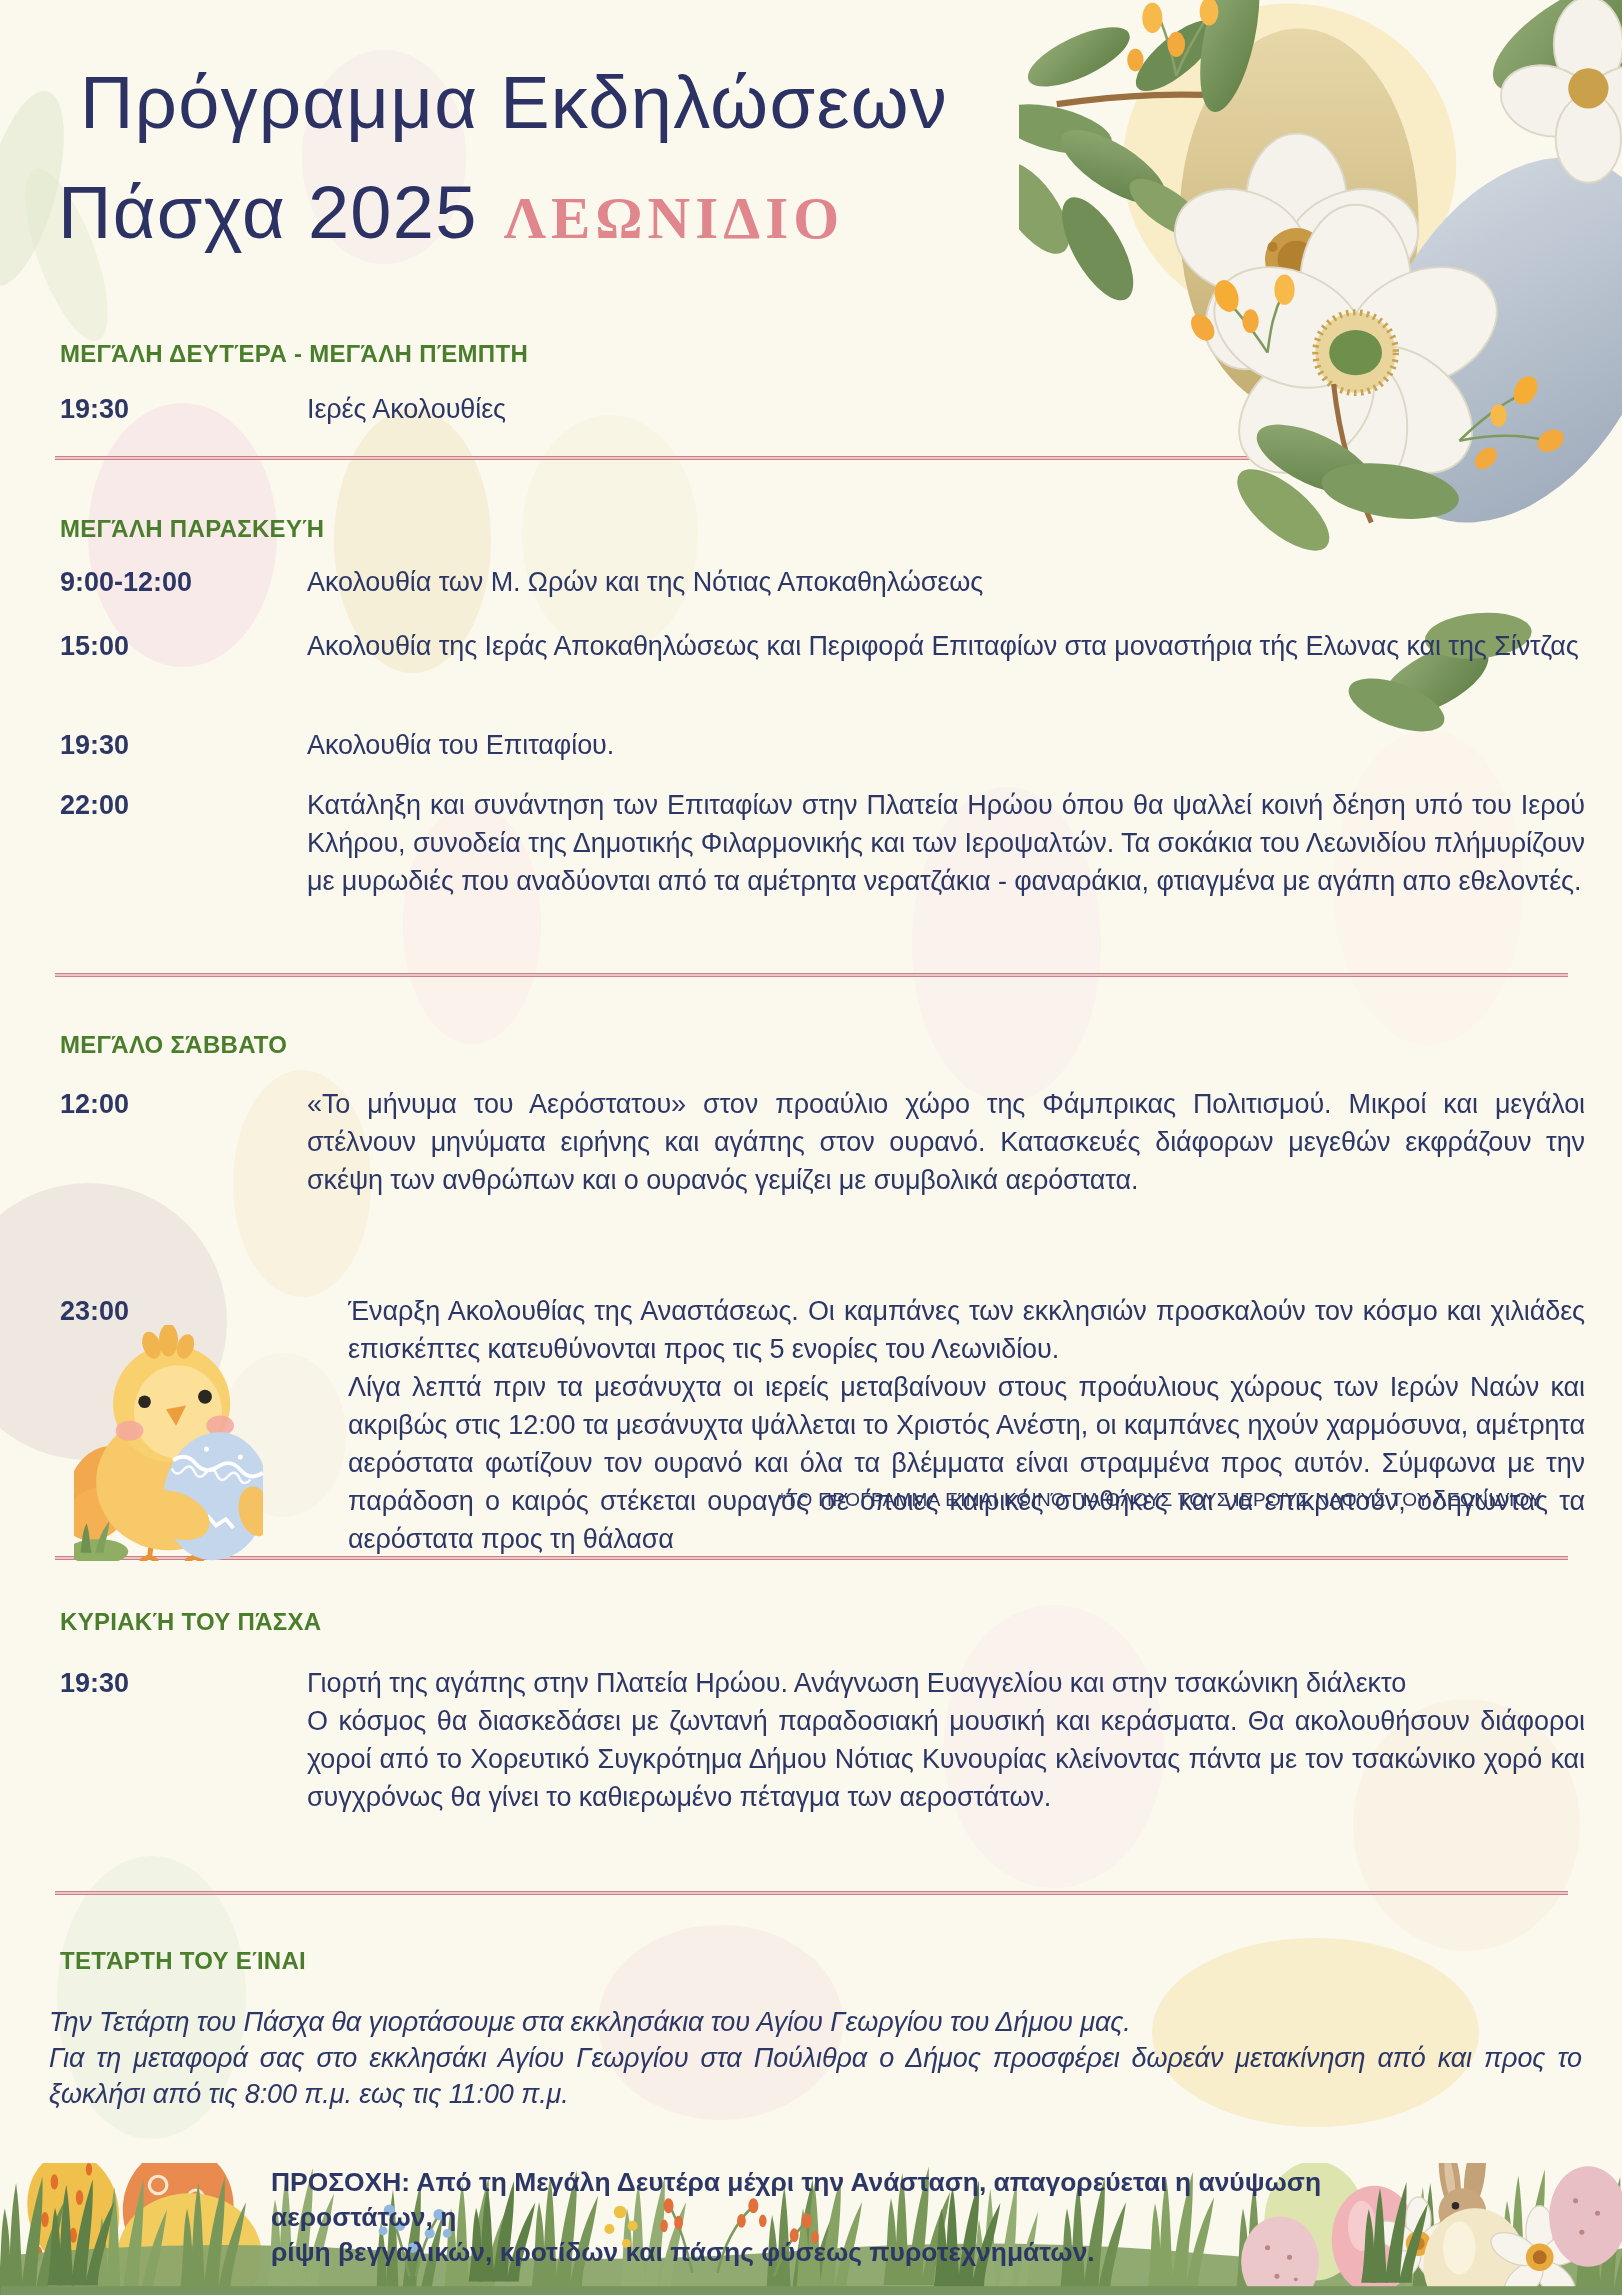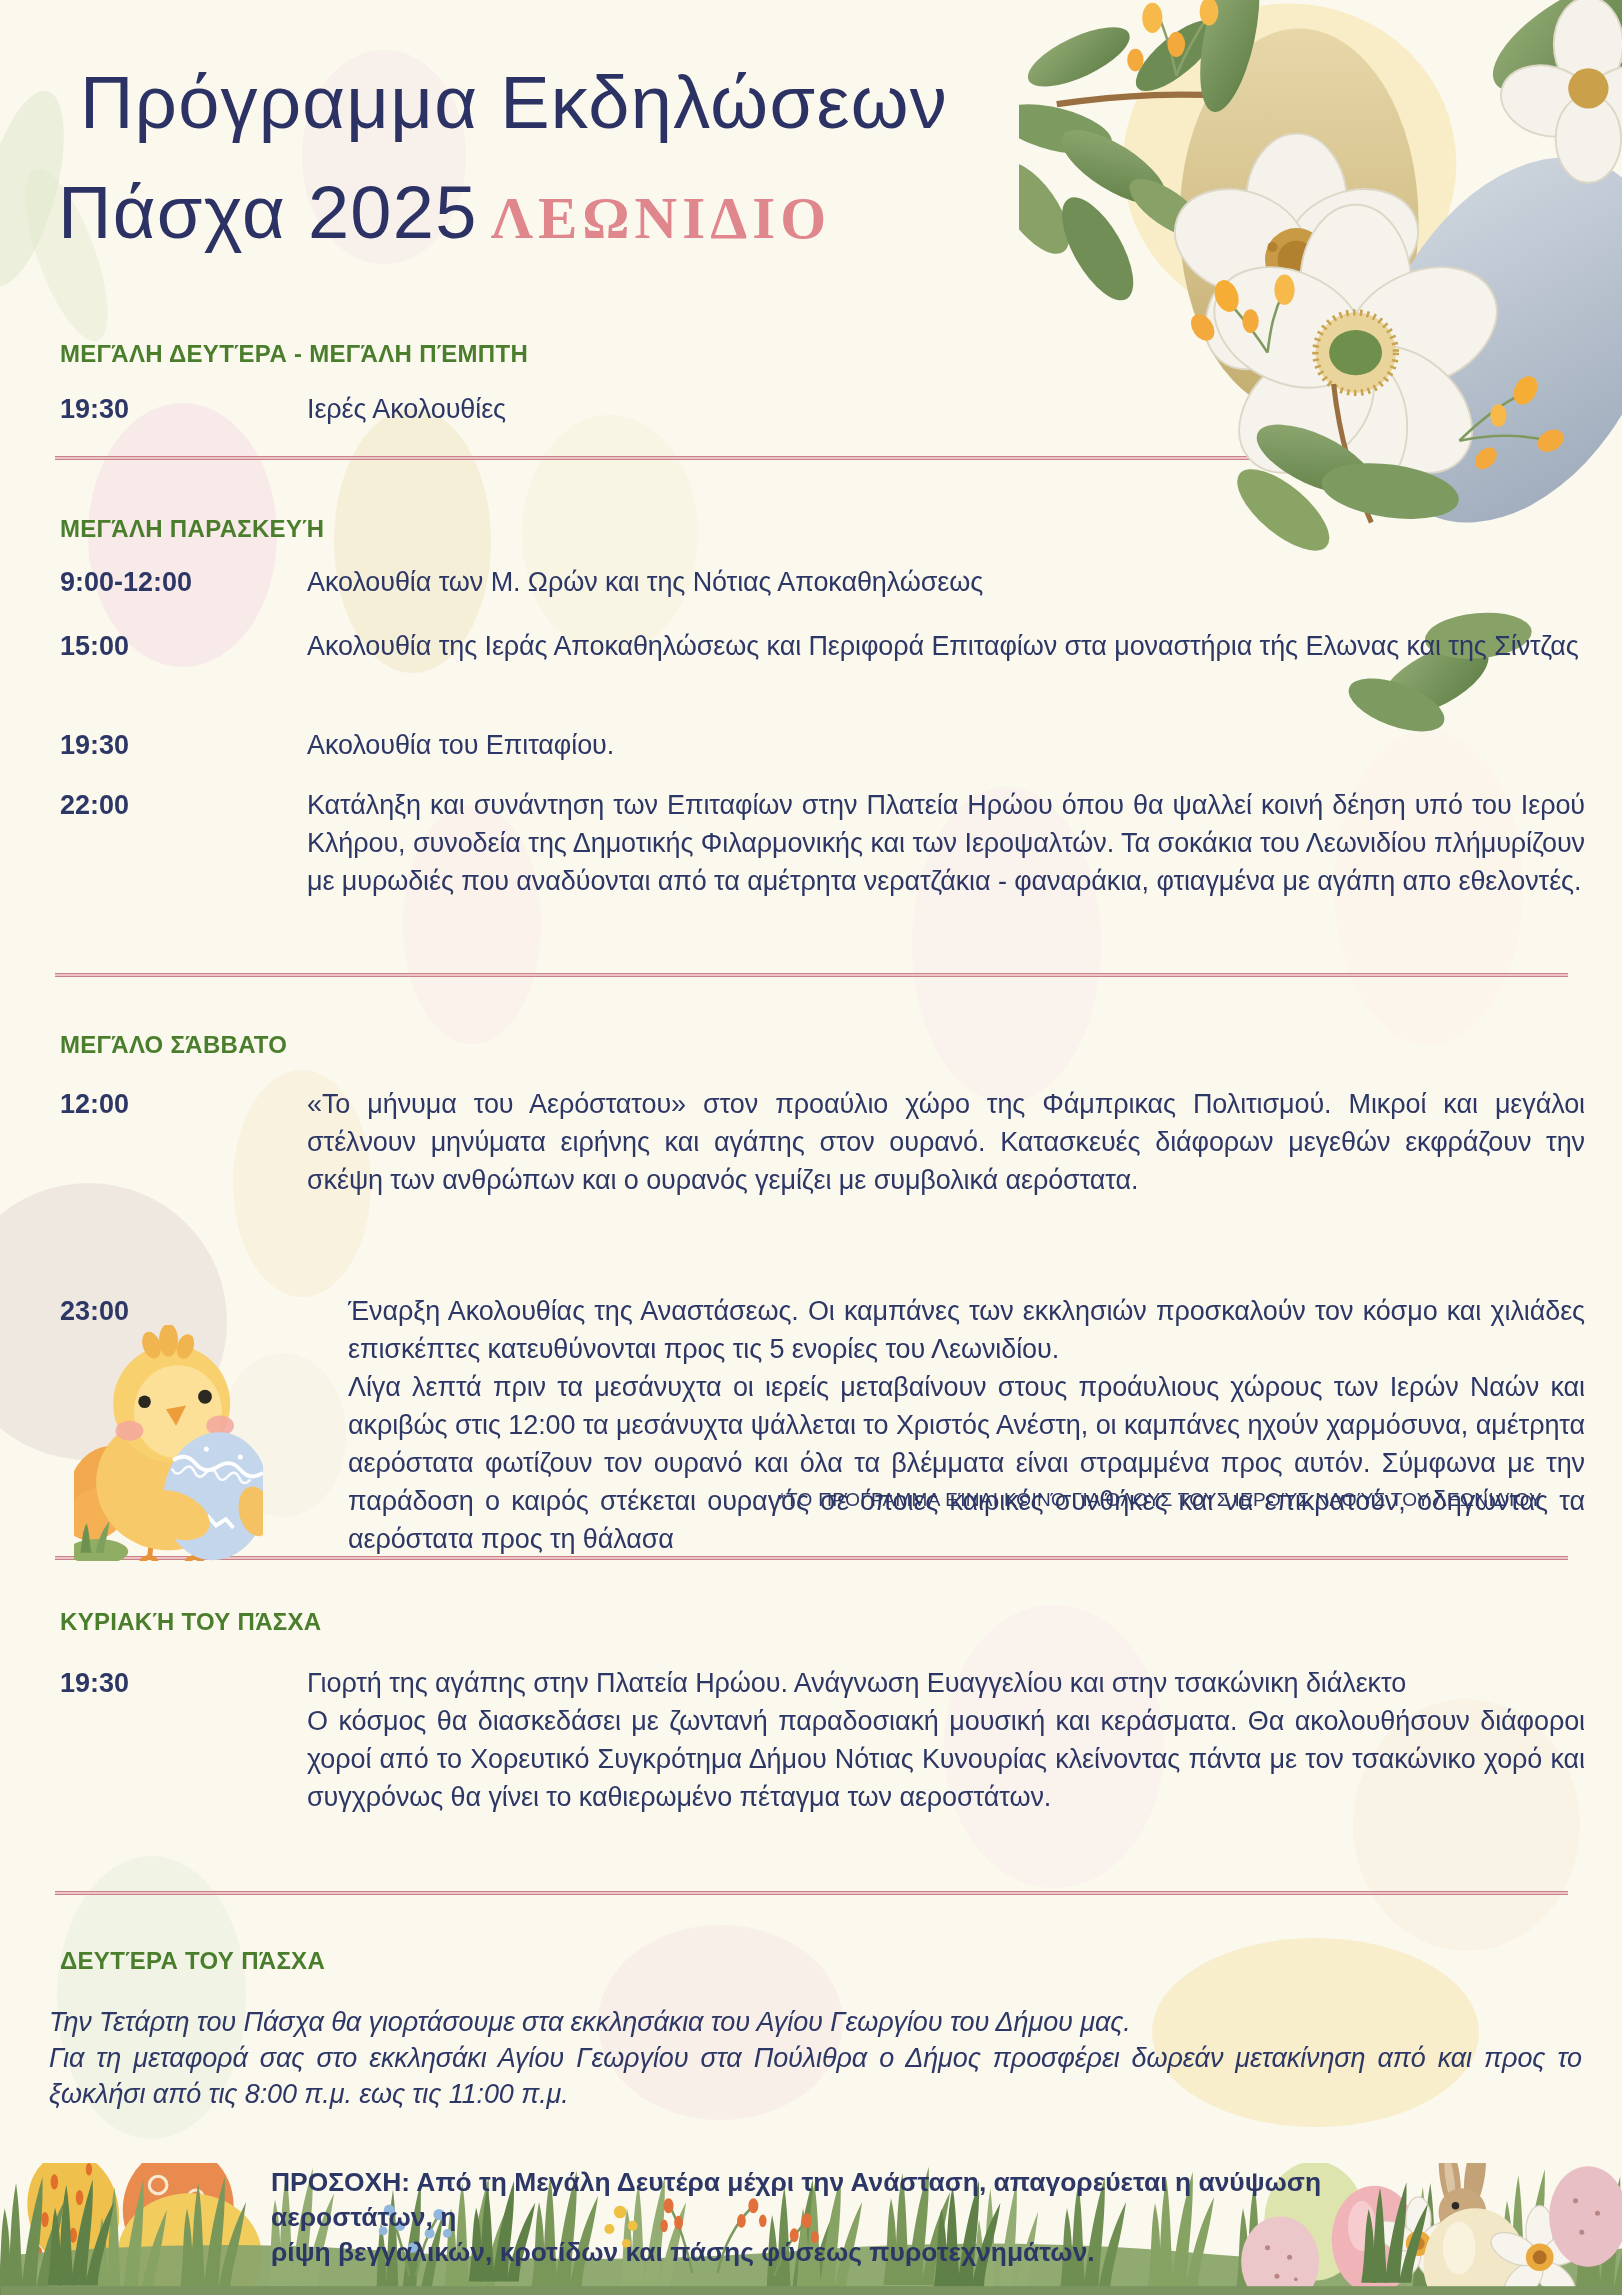--- a/index.html
+++ b/index.html
@@ -22,21 +22,21 @@
     margin-left:22px;
   }
   .title2{
     position:absolute; left:58px; top:172px; z-index:2;
     font-size:74px; line-height:1.1; font-weight:400; letter-spacing:1.3px;
     color:#2c3264; white-space:nowrap;
   }
   .town{
     font-family:"Liberation Serif", serif;
     font-size:59px; font-weight:700; letter-spacing:5px;
-    color:#e0868d; margin-left:13px;
+    color:#e0868d; margin-left:26px;
   }
   .sec-heading{
     position:absolute; left:60px; z-index:2;
     font-size:24px; font-weight:700; letter-spacing:0.3px;
     color:#4a7e2c;
   }
   .row{position:absolute; left:60px; width:1525px; display:flex; z-index:2;}
   .time{width:247px; flex:none; font-size:27px; font-weight:700; line-height:38px; color:#2d3766;}
   .desc{
     flex:1; font-size:27px; line-height:38px; color:#2d3766;
@@ -131,21 +131,21 @@
   </div>
   <div class="note">*ΤΟ ΠΡΌΓΡΑΜΜΑ ΕΊΝΑΙ ΚΟΙΝΌ ΓΙΑ ΌΛΟΥΣ ΤΟΥΣ ΙΕΡΟΎΣ ΝΑΟΎΣ ΤΟΥ ΛΕΩΝΙΔΊΟΥ</div>
 
   <div class="sec-heading" style="top:1608px;">ΚΥΡΙΑΚΉ ΤΟΥ ΠΆΣΧΑ</div>
   <div class="row" style="top:1664px;">
     <div class="time">19:30</div>
     <div class="desc">Γιορτή της αγάπης στην Πλατεία Ηρώου. Ανάγνωση Ευαγγελίου και στην τσακώνικη διάλεκτο
 Ο κόσμος θα διασκεδάσει με ζωντανή παραδοσιακή μουσική και κεράσματα. Θα ακολουθήσουν διάφοροι χοροί από το Χορευτικό Συγκρότημα Δήμου Νότιας Κυνουρίας κλείνοντας πάντα με τον τσακώνικο χορό και συγχρόνως  θα γίνει το καθιερωμένο πέταγμα των αεροστάτων.</div>
   </div>
 
-  <div class="sec-heading" style="top:1947px;">ΔΕΥΤΈΡΑ ΤΟΥ ΠΆΣΧΑ</div>
+  <div class="sec-heading" style="top:1947px;">ΤΕΤΆΡΤΗ ΤΟΥ ΕΊΝΑΙ</div>
   <div class="para" style="top:2004px;font-style:italic;">Την Τετάρτη του Πάσχα θα γιορτάσουμε στα εκκλησάκια του Αγίου Γεωργίου του Δήμου μας.
 Για τη μεταφορά σας στο εκκλησάκι Αγίου Γεωργίου στα Πούλιθρα ο Δήμος προσφέρει δωρεάν μετακίνηση από και προς το ξωκλήσι από τις 8:00 π.μ. εως τις 11:00 π.μ.</div>
 
   <div class="footer-warning">ΠΡΟΣΟΧΗ: Από τη Μεγάλη Δευτέρα μέχρι την Ανάσταση, απαγορεύεται η ανύψωση αεροστάτων, η
 ρίψη βεγγαλικών, κροτίδων και πάσης φύσεως πυροτεχνημάτων.</div>
 
   <svg class="bouquet" width="604" height="743" viewBox="0 0 960 1180">
     <defs>
       <linearGradient id="tanG" x1="0" y1="0" x2="0" y2="1">
         <stop offset="0" stop-color="#e7d7a9"></stop>

